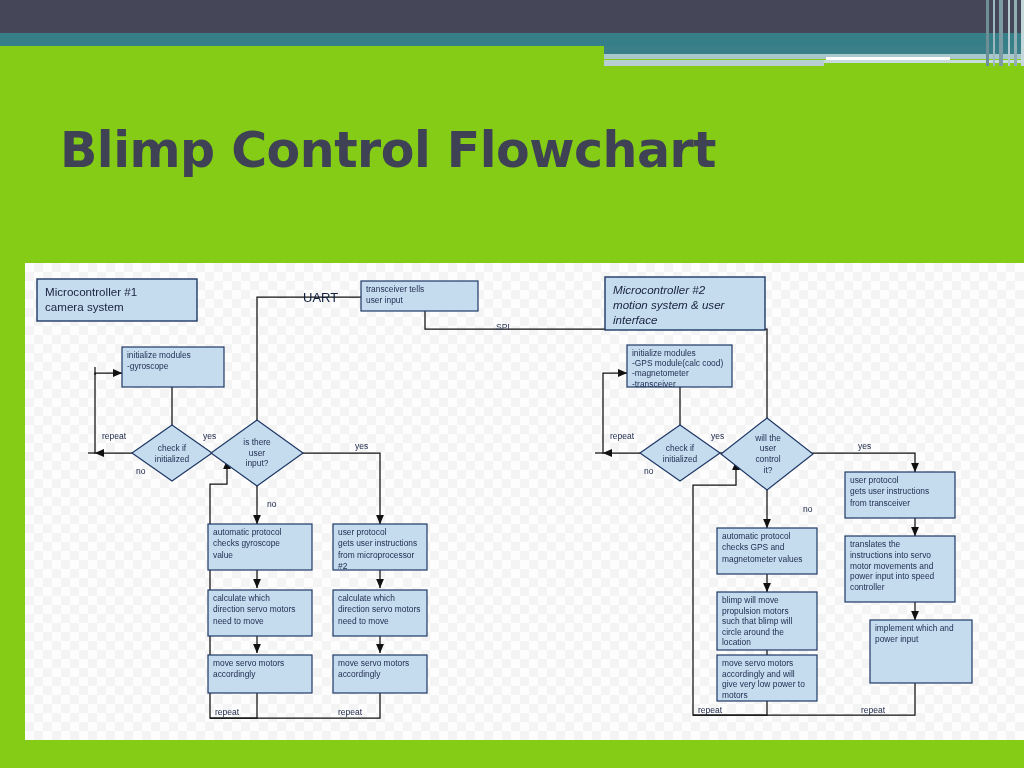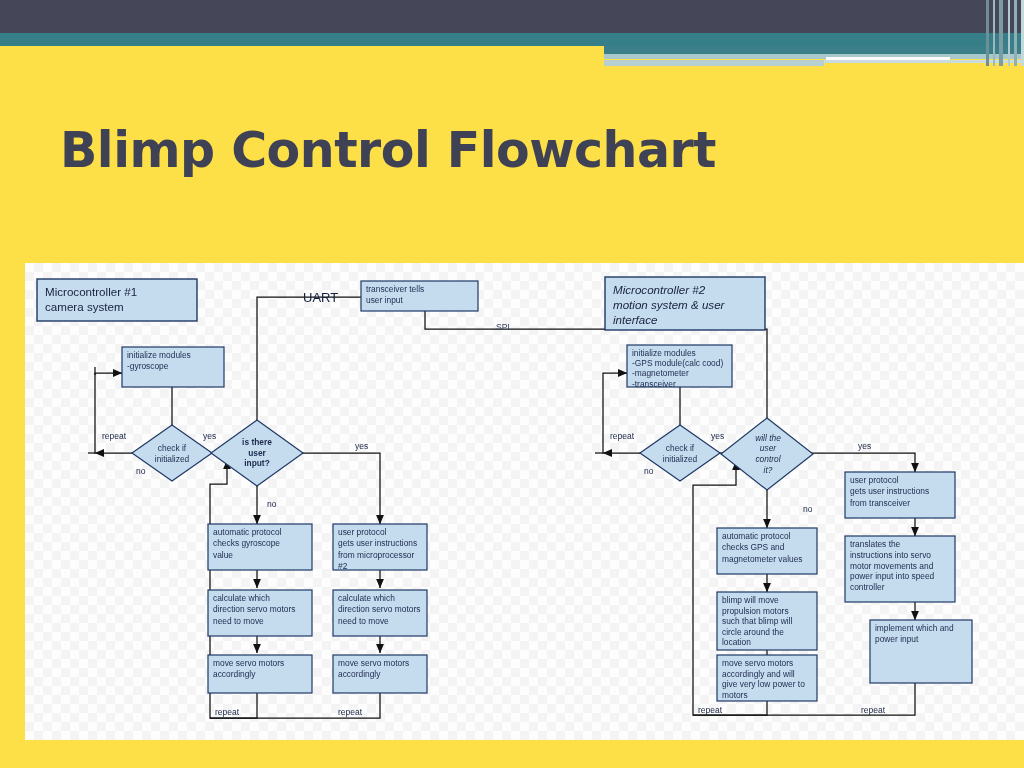--- a/index.html
+++ b/index.html
@@ -1,20 +1,20 @@
 <!DOCTYPE html>
 <html><head>
 <meta charset="utf-8">
 <style>
   html,body{margin:0;padding:0;}
   body{
     width:1024px;height:768px;overflow:hidden;background:#ffffff;
     font-family:"Liberation Sans", sans-serif;
   }
-  .slide{position:relative;width:1024px;height:768px;background:#fde047;}
+  .slide{position:relative;width:1024px;height:768px;background:#84cc16;}
 
   
   .hdr-dark{position:absolute;left:0;top:0;width:1024px;height:33px;background:#454759;}
   .hdr-teal{position:absolute;left:0;top:33px;width:1024px;height:13px;background:#367f88;}
   .hdr-teal2{position:absolute;left:604px;top:46px;width:420px;height:8px;background:#3b8089;}
   .hdr-pale1{position:absolute;left:604px;top:54px;width:420px;height:5px;background:#a9c8cc;}
   .hdr-white1{position:absolute;left:826px;top:57px;width:124px;height:3px;background:#ffffff;}
   .hdr-pale2{position:absolute;left:604px;top:60px;width:220px;height:6px;background:#b7cfd3;}
   .hdr-pale3{position:absolute;left:604px;top:60px;width:420px;height:3px;background:#c8dcdf;}
   
@@ -185,21 +185,21 @@
 initialized</div>
         </foreignObject>
       </g>
       <text class="lbl" x="77" y="176">repeat</text>
       <text class="lbl" x="111" y="211">no</text>
       <text class="lbl" x="178" y="176">yes</text>
 
       <g>
         <polygon points="232,157 278,190 232,223 186,190" fill="#c5dcef" stroke="#1f3864" stroke-width="1.2"></polygon>
         <foreignObject x="198" y="168" width="68" height="44">
-          <div xmlns="http://www.w3.org/1999/xhtml" class="ntxt dia" style="white-space:pre-line;font-weight:bold;">is there
+          <div xmlns="http://www.w3.org/1999/xhtml" class="ntxt dia" style="white-space:pre-line;">is there
 user
 input?</div>
         </foreignObject>
       </g>
       <text class="lbl" x="330" y="186">yes</text>
       <text class="lbl" x="242" y="244">no</text>
 
       <g>
         <rect x="183" y="261" width="104" height="46" fill="#c5dcef" stroke="#1f3864" stroke-width="1.2"></rect>
         <foreignObject x="183" y="261" width="104" height="46">
@@ -268,21 +268,21 @@
 initialized</div>
         </foreignObject>
       </g>
       <text class="lbl" x="585" y="176">repeat</text>
       <text class="lbl" x="619" y="211">no</text>
       <text class="lbl" x="686" y="176">yes</text>
 
       <g>
         <polygon points="742,155 788,191 742,227 696,191" fill="#c5dcef" stroke="#1f3864" stroke-width="1.2"></polygon>
         <foreignObject x="710" y="163" width="66" height="56">
-          <div xmlns="http://www.w3.org/1999/xhtml" class="ntxt dia" style="white-space:pre-line;font-style:italic;">will the
+          <div xmlns="http://www.w3.org/1999/xhtml" class="ntxt dia" style="white-space:pre-line;">will the
 user
 control
 it?</div>
         </foreignObject>
       </g>
       <text class="lbl" x="833" y="186">yes</text>
       <text class="lbl" x="778" y="249">no</text>
 
       <g>
         <rect x="692" y="265" width="100" height="46" fill="#c5dcef" stroke="#1f3864" stroke-width="1.2"></rect>

